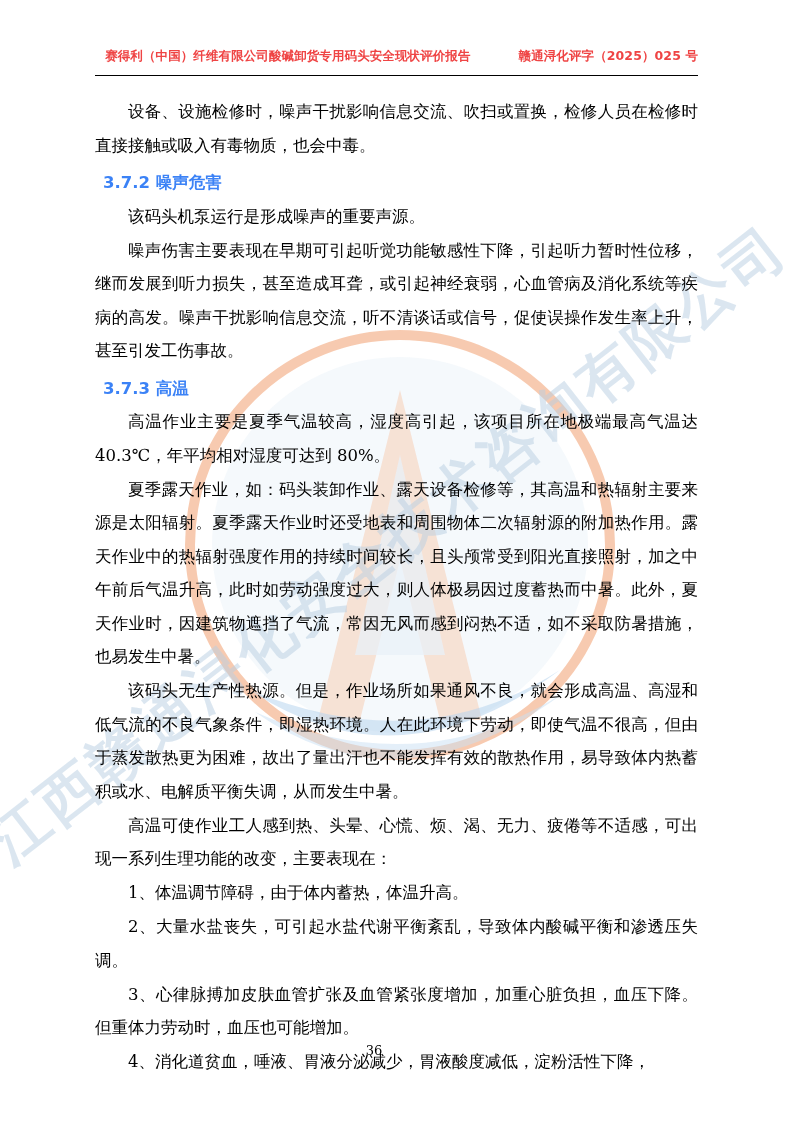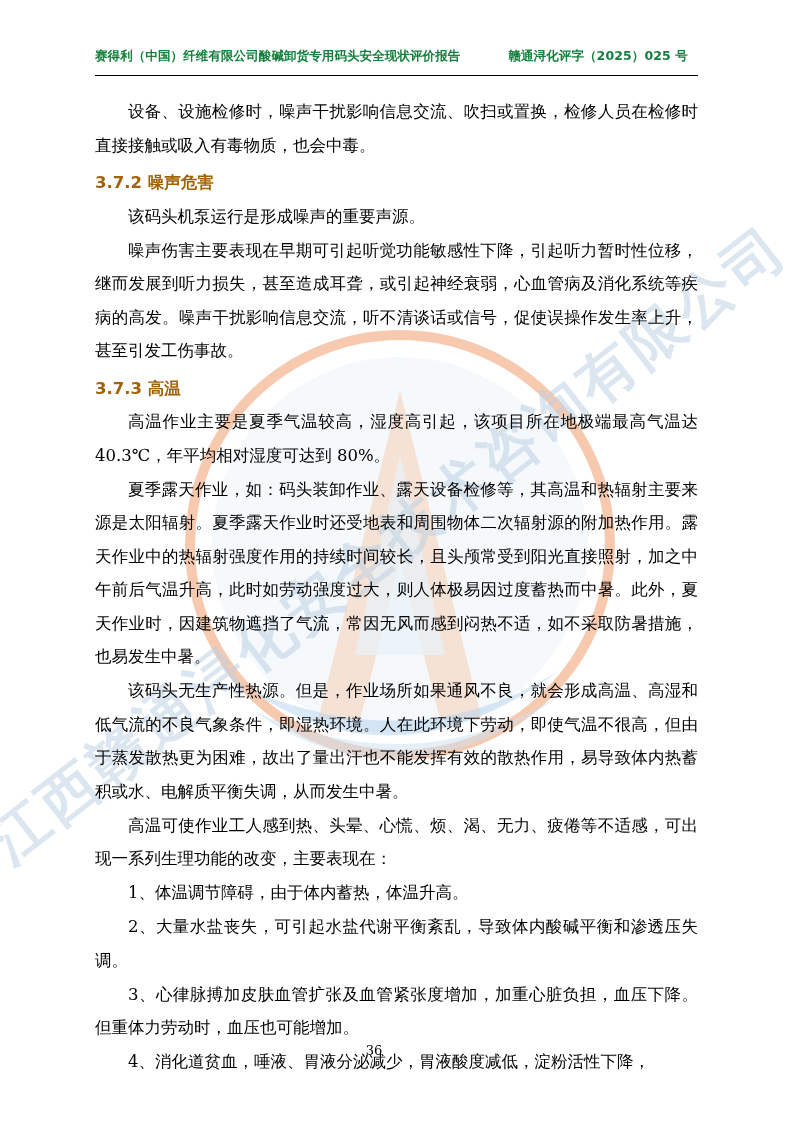--- a/index.html
+++ b/index.html
@@ -26,25 +26,25 @@
     z-index: 5;
   }
 
   
   .header {
     position: absolute;
     left: 95px;
     top: 48px;
     width: 603px;
     display: flex;
-    justify-content: flex-start;
+    justify-content: flex-end;
     align-items: flex-end;
     font-size: 12.5px;
     font-weight: bold;
-    color: #15803d;
+    color: #ef4444;
     letter-spacing: 0.1px;
     z-index: 10;
   }
   .header .left { white-space: nowrap; }
   .header .right { white-space: nowrap; padding-left: 48px; }
   .header-rule {
     position: absolute;
     left: 95px;
     top: 75px;
     width: 603px;
@@ -65,26 +65,26 @@
     margin: 0 0 0.5px 0;
     font-size: 16.5px;
     line-height: 33.5px;
     text-align: justify;
     text-justify: inter-ideograph;
     text-indent: 33px;
     font-family: "DejaVu Serif", "Liberation Serif", serif;
     color: #000;
   }
   h3.heading {
-    margin: 4px 0 0 0;
+    margin: 4px 0 0 8px;
     font-size: 16.5px;
     line-height: 33.5px;
     font-weight: bold;
     font-family: "DejaVu Sans", "Liberation Sans", sans-serif;
-    color: #a16207;
+    color: #3b82f6;
     text-indent: 0;
   }
 
   
   .footer {
     position: absolute;
     left: 0;
     top: 1043px;
     width: 748px;
     text-align: center;

